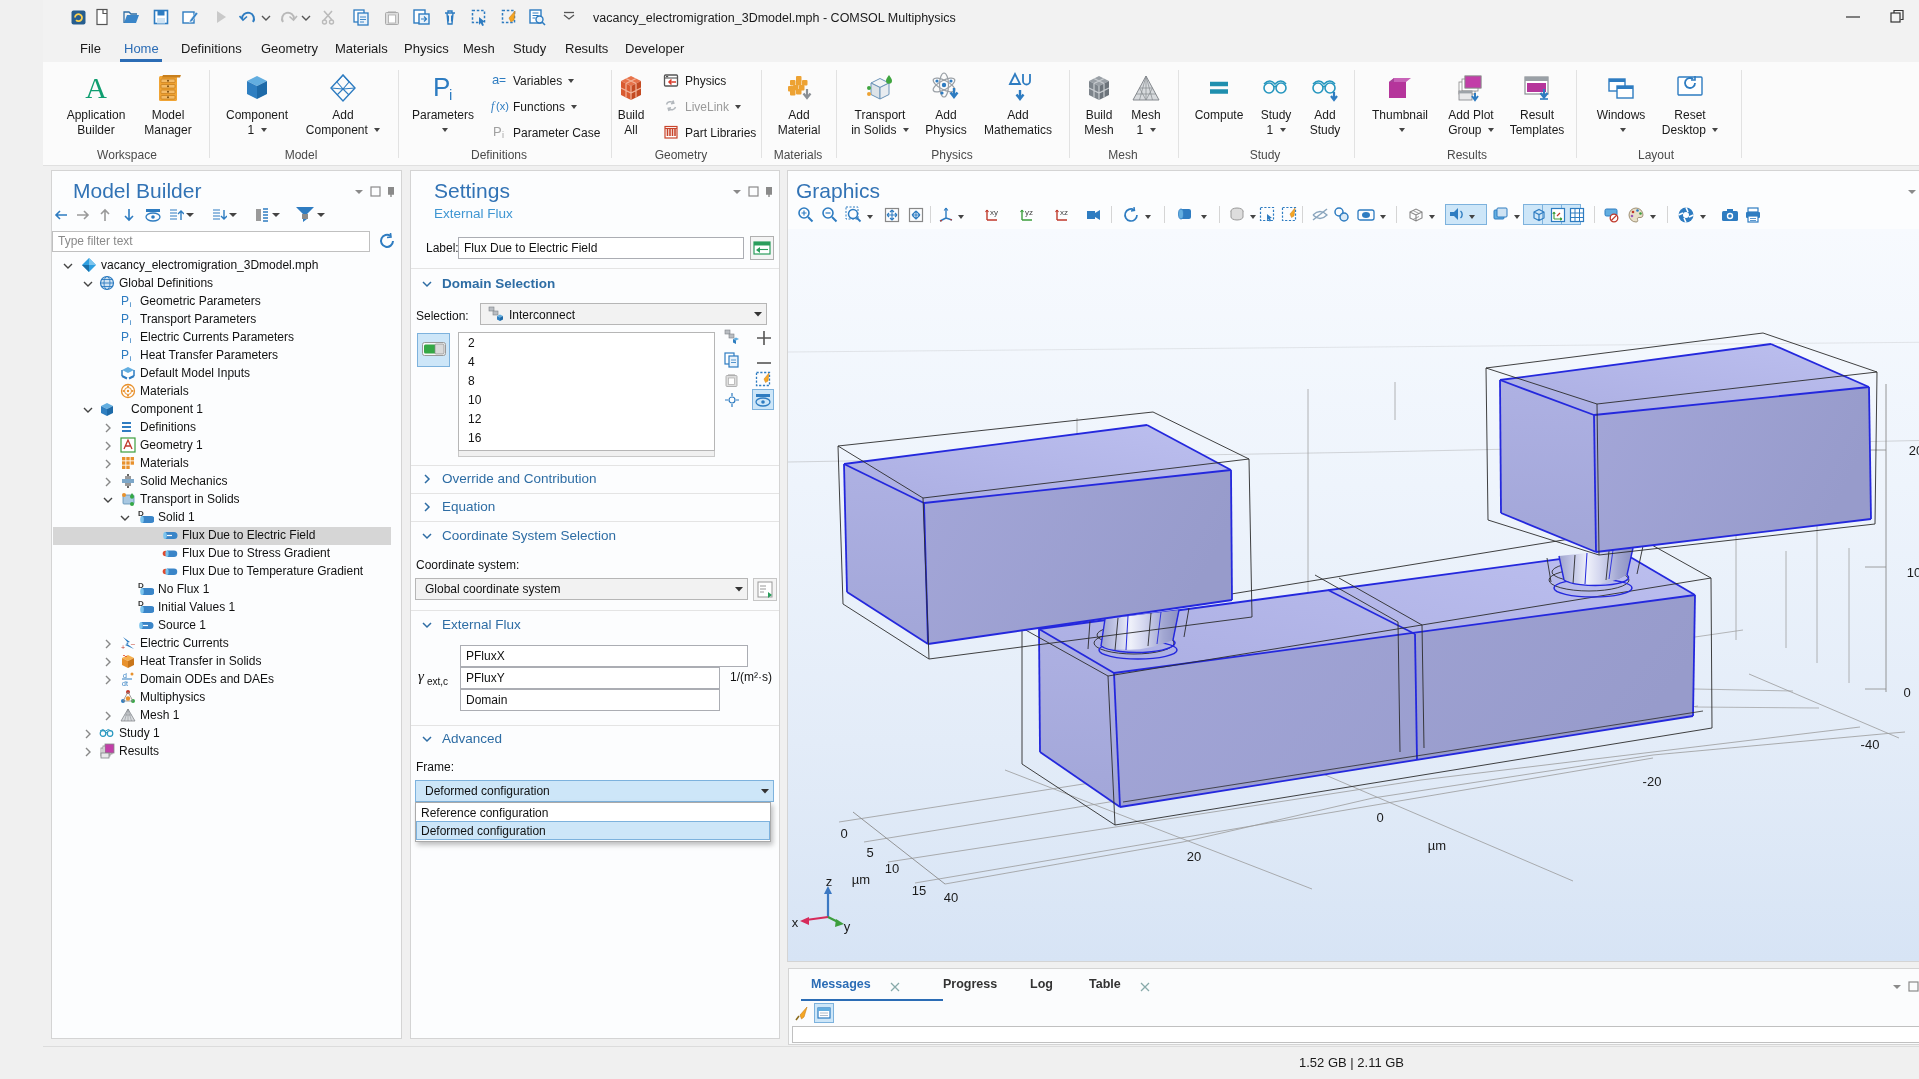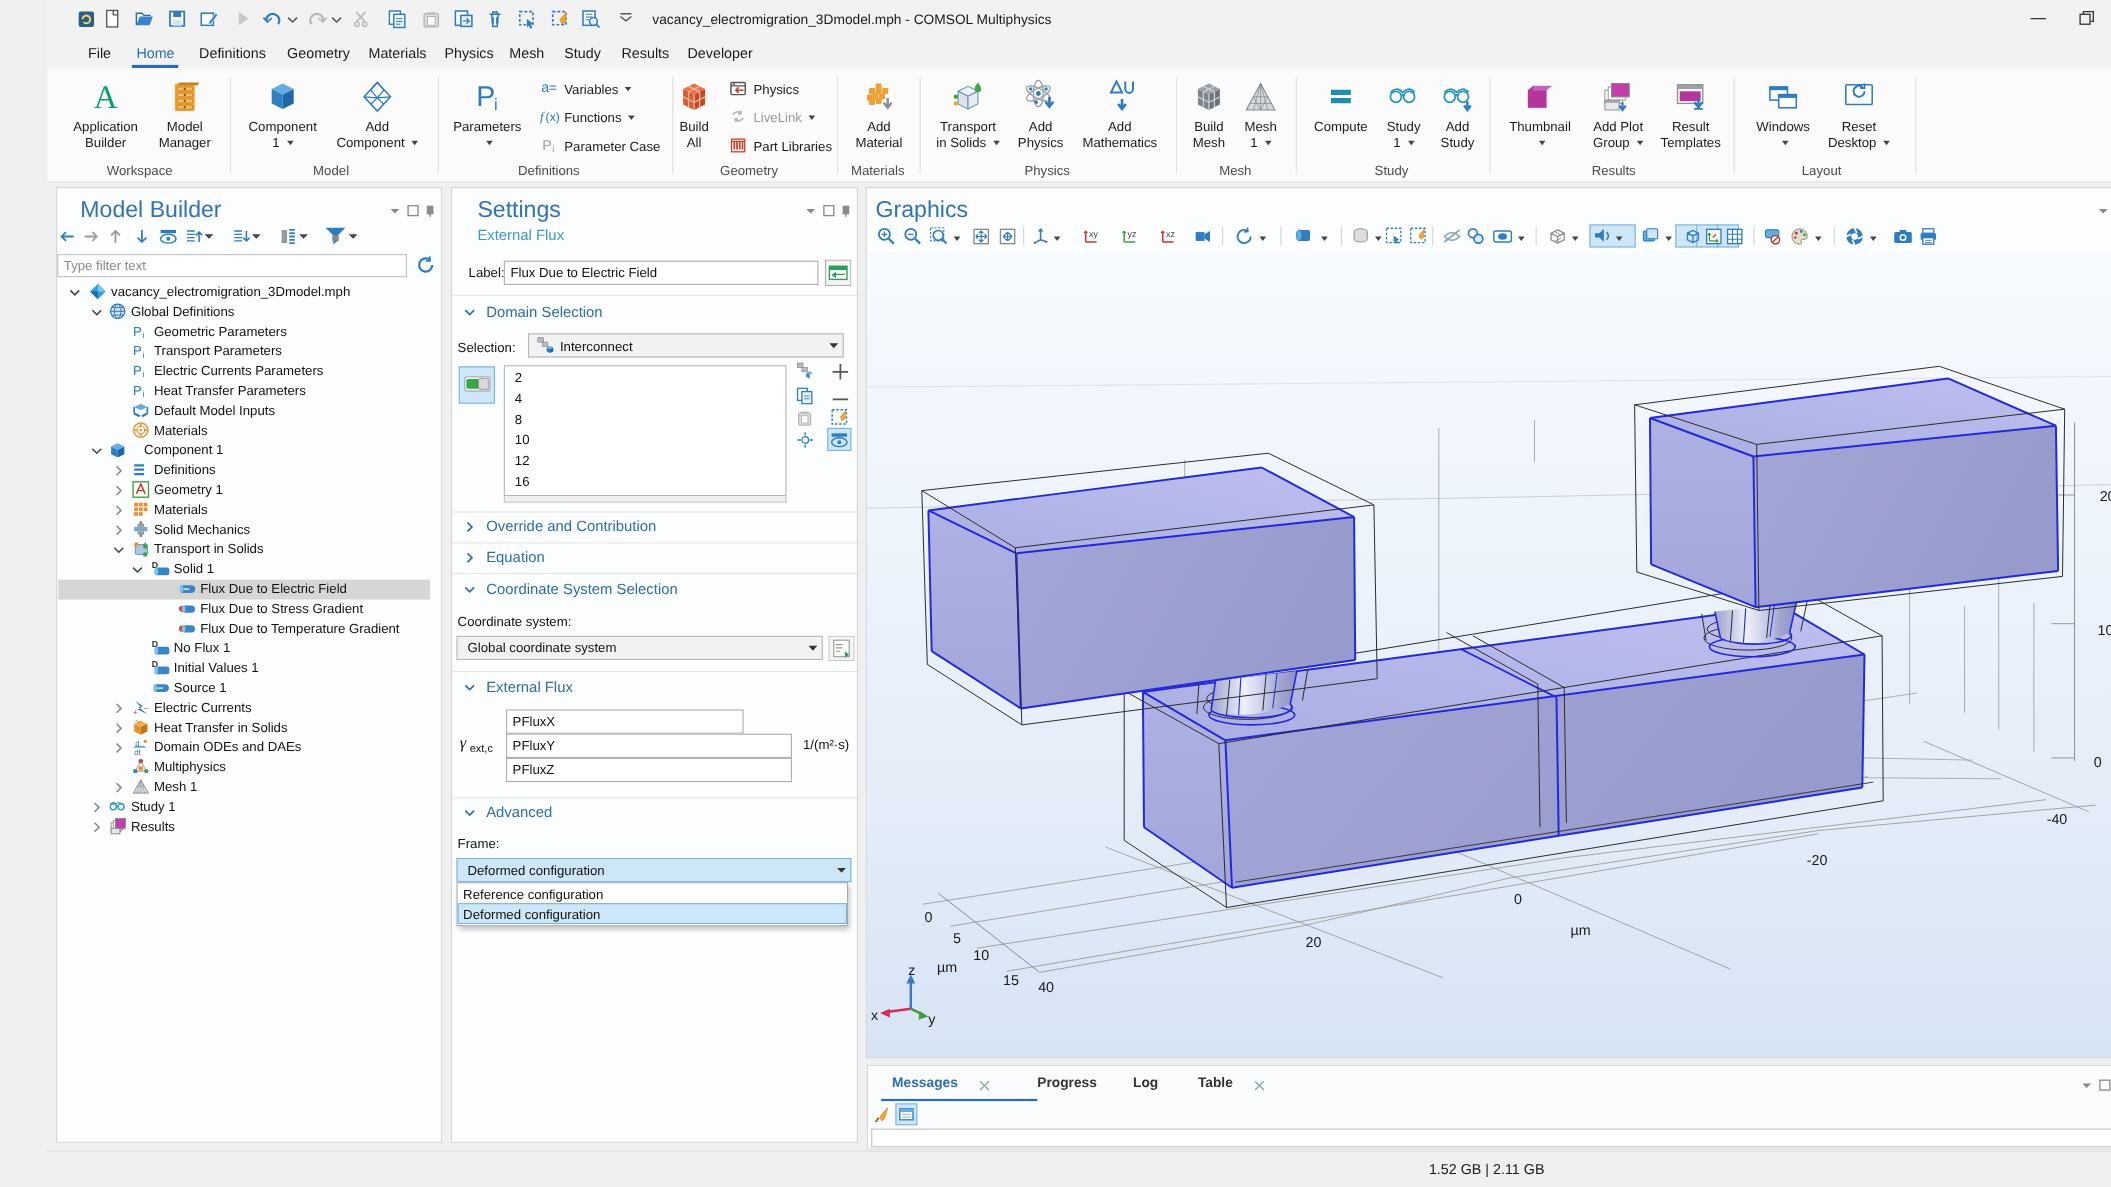--- a/index.html
+++ b/index.html
@@ -645,21 +645,21 @@
       <rect x="0.5" y="0.5" width="23" height="23" fill="#f4f4f4" stroke="#b0b0b0"></rect>
       <rect x="4" y="6" width="16" height="12" fill="#fff" stroke="#2a9d5c" stroke-width="1.2"></rect>
       <rect x="4" y="6" width="16" height="3.5" fill="#2a9d5c"></rect>
       <path d="M6,14 l4,-3 v6 Z" fill="#2a9d5c"></path>
       <path d="M10,13.5 h8" stroke="#2a9d5c" stroke-width="1.1"></path>
     </svg>
 <div class="ssep" style="top:268px;"></div>
 <svg class="abs" style="left:379px;top:279px" width="10" height="10" viewBox="0 0 10 10">
       <path d="M1,3 l4,4 4,-4" fill="none" stroke="#2e6da4" stroke-width="1.5"></path>
     </svg>
-<div class="shead" style="left:399px;top:276px;">Domain Selection</div>
+<div class="shead" style="left:399px;top:276px;font-weight:bold;">Domain Selection</div>
 <div class="slabel" style="left:373px;top:309px;">Selection:</div>
 <div class="scombo" style="left:437px;top:303px;width:287px;height:22px;"></div>
 <svg class="abs" style="left:445px;top:306px" width="16" height="16" viewBox="0 0 16 16">
       <g fill="#b9bdc2" stroke="#7e8287" stroke-width="0.6">
         <rect x="1" y="1" width="5" height="4"></rect>
         <rect x="5" y="5" width="5" height="4"></rect>
       </g>
       <polygon points="9,10 12,8.5 15,10 12,11.5" fill="#63aee0"></polygon>
       <polygon points="9,10 12,11.5 12,15 9,13.5" fill="#2f7fc1"></polygon>
       <polygon points="15,10 12,11.5 12,15 15,13.5" fill="#1e6aa8"></polygon>
@@ -747,23 +747,23 @@
       <path d="M7,8 h6 M7,11 h6 M7,14 h4" stroke="#999" stroke-width="1"></path>
       <path d="M15,14 l4,3 -4,3 Z" fill="#2a9d5c"></path>
     </svg>
 <div class="ssep" style="top:610px;"></div>
 <svg class="abs" style="left:379px;top:620px" width="10" height="10" viewBox="0 0 10 10">
       <path d="M1,3 l4,4 4,-4" fill="none" stroke="#2e6da4" stroke-width="1.5"></path>
     </svg>
 <div class="shead" style="left:399px;top:617px;">External Flux</div>
 <div class="abs" style="left:375px;top:668px;font-size:15px;font-style:italic;font-family:'Liberation Serif';color:#111;">γ</div>
 <div class="abs" style="left:384px;top:676px;font-size:10px;color:#111;">ext,c</div>
-<div class="sinput" style="left:417px;top:645px;width:216px;height:22px;line-height:20px;">PFluxX</div>
+<div class="sinput" style="left:417px;top:645px;width:288px;height:22px;line-height:20px;">PFluxX</div>
 <div class="sinput" style="left:417px;top:667px;width:260px;height:22px;line-height:20px;">PFluxY</div>
-<div class="sinput" style="left:417px;top:689px;width:260px;height:22px;line-height:20px;">PFluxZ</div>
+<div class="sinput" style="left:417px;top:689px;width:260px;height:22px;line-height:20px;">Domain</div>
 <div class="abs" style="left:687px;top:670px;font-size:12px;color:#111;">1/(m²·s)</div>
 <div class="ssep" style="top:725px;"></div>
 <svg class="abs" style="left:379px;top:734px" width="10" height="10" viewBox="0 0 10 10">
       <path d="M1,3 l4,4 4,-4" fill="none" stroke="#2e6da4" stroke-width="1.5"></path>
     </svg>
 <div class="shead" style="left:399px;top:731px;">Advanced</div>
 <div class="slabel" style="left:373px;top:760px;">Frame:</div>
 <div class="scombo" style="left:372px;top:780px;width:359px;height:22px;background:#cde6f8;border-color:#7db2dd;"></div>
 <div class="slabel" style="left:382px;top:784px;">Deformed configuration</div>
 <svg class="abs" style="left:718px;top:788px" width="9" height="8" viewBox="0 0 9 8">

